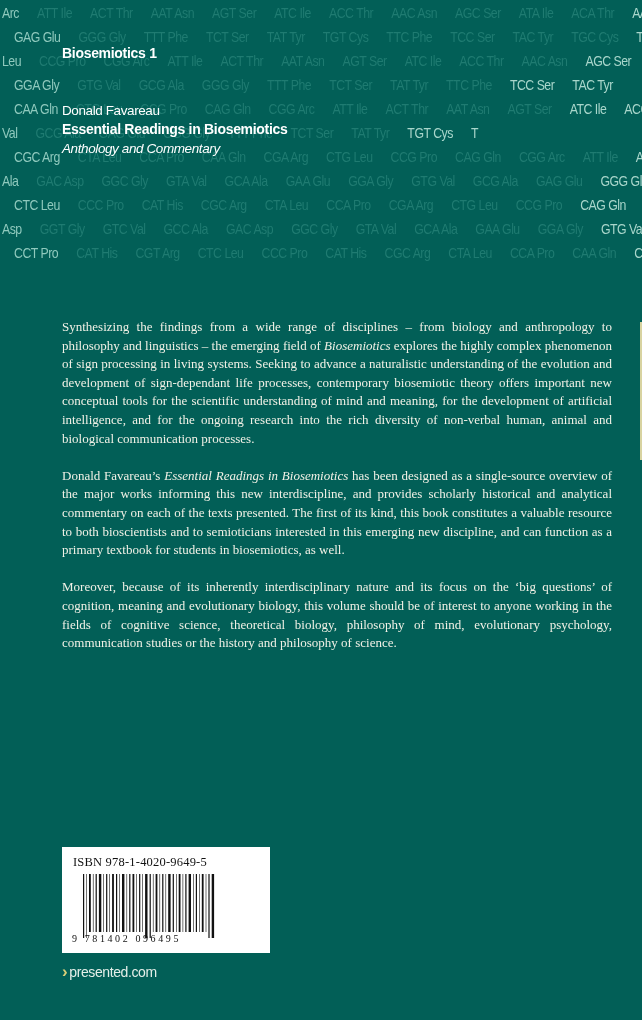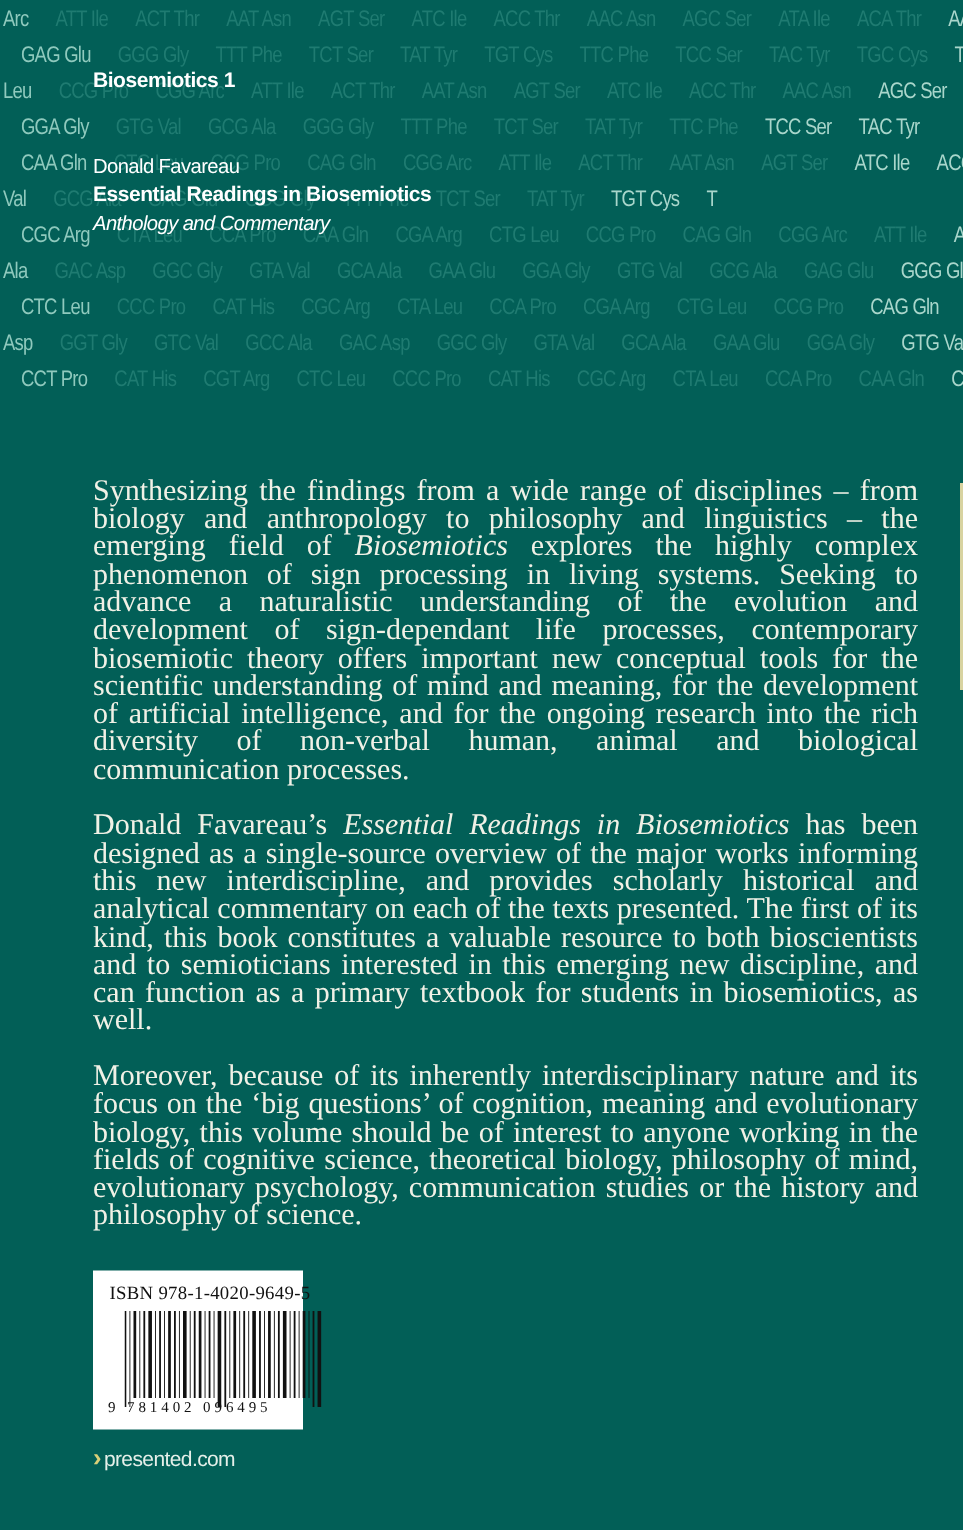--- a/index.html
+++ b/index.html
@@ -22,28 +22,28 @@
     .title-block { position: absolute; left: 62px; top: 44px; color: #ffffff; }
     .series-title { font-weight: bold; font-size: 14px; line-height: 19px; letter-spacing: -0.3px; }
     .series-editors { font-size: 13.5px; line-height: 19px; letter-spacing: -0.4px; }
     .series-editors i { font-style: italic; }
     .author { margin-top: 38px; font-size: 13.5px; line-height: 19px; letter-spacing: -0.4px; }
     .book-title { font-weight: bold; font-size: 14px; line-height: 19px; letter-spacing: -0.3px; }
     .subtitle { font-style: italic; font-size: 13.5px; line-height: 19px; letter-spacing: -0.4px; }
     .body-text {
       position: absolute; left: 62px; top: 318px; width: 550px;
       color: #f1f1e6;
-      font-family: "Liberation Serif", serif; font-size: 20px; line-height: 18.6px;
+      font-family: "Liberation Serif", serif; font-size: 13px; line-height: 18.6px;
       text-align: justify; hyphens: none;
     }
     .body-text p { margin: 0 0 18.6px 0; }
     .body-text i { font-style: italic; }
     .spine-line { position: absolute; left: 640px; top: 322px; width: 2px; height: 138px; background: #d8d3a0; }
     .barcode-box {
-      position: absolute; left: 62px; top: 847px; width: 140px; height: 106px;
+      position: absolute; left: 62px; top: 847px; width: 208px; height: 106px;
       background: #ffffff;
     }
     .isbn-label {
       position: absolute; left: 11px; top: 8px; font-family: "Liberation Serif", serif;
       font-size: 12.5px; color: #111; letter-spacing: 0.2px; white-space: nowrap;
     }
     .bars { position: absolute; left: 21px; top: 27px; width: 144px; height: 66px; }
     .bar-digits { position: absolute; left: 10px; top: 86px; font-family: Liberation Serif, serif; font-size: 10px; color: #111; white-space: nowrap; letter-spacing: 2.6px; }
     .springer { position: absolute; left: 62px; top: 962px; color: #e5efe9; font-size: 14px; letter-spacing: -0.4px; }
     .springer .chev { color: #d9cf78; font-size: 17px; font-weight: bold; margin-right: 2px; }

